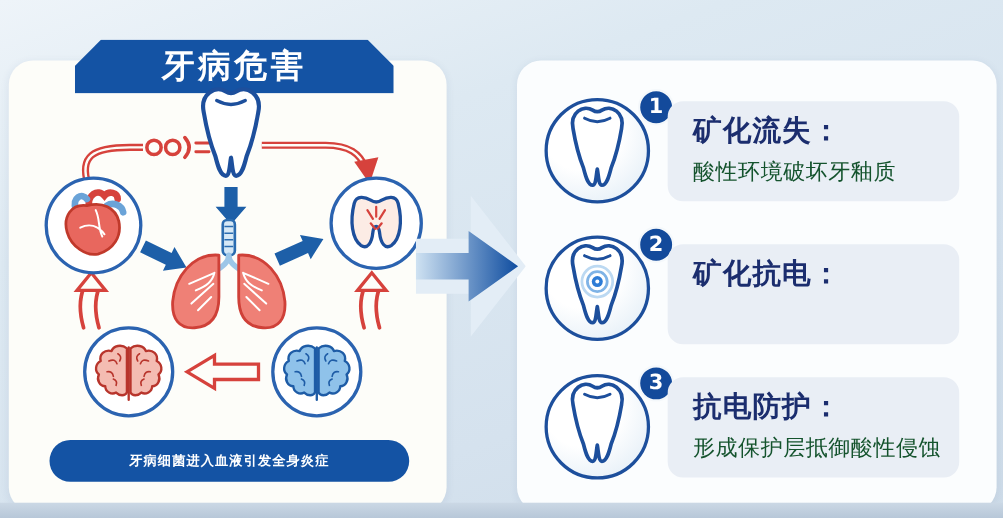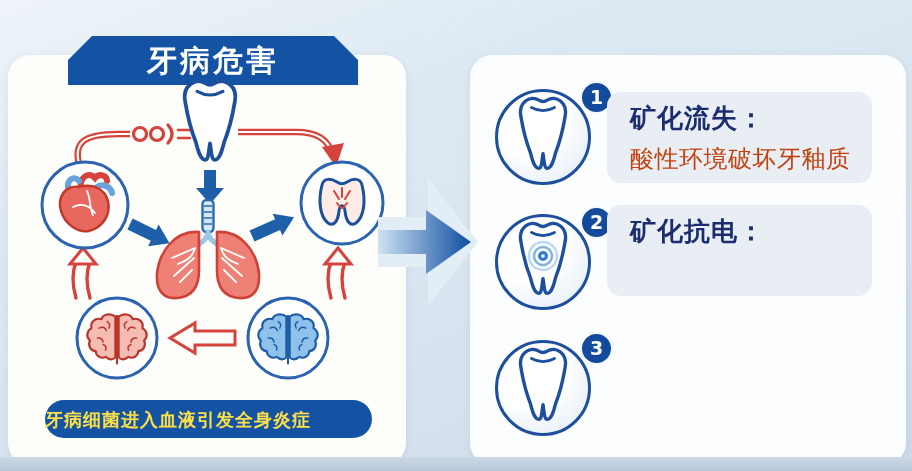--- a/index.html
+++ b/index.html
@@ -18,45 +18,45 @@
 
   
   .banner{position:absolute;top:8px;height:49px;background:#1453a4;color:#ffffff;
     font-weight:bold;font-size:30px;line-height:50px;text-align:center;letter-spacing:3px;
     clip-path:polygon(24px 0,calc(100% - 24px) 0,100% 24px,100% 100%,0 100%,0 24px);}
   .banner-left{left:68px;width:290px;margin-top:28px;}
   .banner-right{left:545px;width:313px;}
 
   
   .caption-pill{position:absolute;left:45px;top:400px;width:327px;height:38px;border-radius:19px;
-    background:#1453a4;color:#fde047;font-size:18px;font-weight:bold;line-height:39px;
-    letter-spacing:1px;}
+    background:#1453a4;color:#ffffff;font-size:12px;font-weight:bold;line-height:39px;
+    text-align:center;letter-spacing:1px;}
 
   
   .diagram{position:absolute;left:10px;top:60px;}
 
   
   .flow-arrow{position:absolute;left:378px;top:172px;}
 
   
   .icon-circle{position:absolute;width:96px;height:96px;border-radius:50%;
     border:3px solid #1d4f9c;box-sizing:border-box;
     background:radial-gradient(circle at 35% 30%,#ffffff 42%,#ddeaf5 100%);}
   .badge{position:absolute;width:33px;height:33px;border-radius:50%;background:#134a9b;
     border:2px solid #f4f8fb;box-sizing:border-box;color:#ffffff;font-weight:bold;font-size:19px;
     line-height:29px;text-align:center;}
   .item-card{position:absolute;left:607px;width:265px;height:91px;border-radius:14px;
     background:#e9eef5;box-sizing:border-box;padding:9px 0 0 23px;}
   .item-title{margin:0;font-size:26px;font-weight:bold;color:#1b2d6e;letter-spacing:1px;}
-  .item-desc{margin:7px 0 0 0;font-size:24px;color:#c2410c;letter-spacing:.5px;}
+  .item-desc{margin:7px 0 0 0;font-size:20px;color:#14532d;letter-spacing:.5px;}
 
   .c1{top:89px;} .c2{top:214px;} .c3{top:340px;}
   .icon-circle.c1,.icon-circle.c2,.icon-circle.c3{left:495px;}
   .badge.c1{left:580px;top:81px;} .badge.c2{left:580px;top:206px;} .badge.c3{left:580px;top:332px;}
-  .item-card.c1{top:92px;} .item-card.c2{top:205px;} .item-card.c3{top:343px;}
+  .item-card.c1{top:92px;} .item-card.c2{top:222px;} .item-card.c3{top:343px;}
 </style>
 </head>
 <body>
 
 <div class="stage">
 
   <svg width="0" height="0" style="position:absolute" aria-hidden="true">
     <defs>
       <symbol id="tooth-shape" overflow="visible">
         <path d="M -21,-22 C -24,-36 -12,-43 -4,-38 C -1,-36 1,-36 4,-38 C 12,-43 24,-36 21,-22
@@ -212,15 +212,19 @@
   </div>
 
   <div class="icon-circle c3">
     <svg width="90" height="90" viewBox="-45 -45 90 90">
         <g transform="translate(0,3) scale(1.05)">
           <use href="#tooth-shape"></use>
         </g>
       </svg>
   </div>
   <div class="badge c3">3</div>
+  <div class="item-card c3">
+    <p class="item-title">抗电防护：</p>
+    <p class="item-desc">形成保护层抵御酸性侵蚀</p>
+  </div>
 
   <div class="bottom-strip"></div>
 </div>
 
 </body></html>

